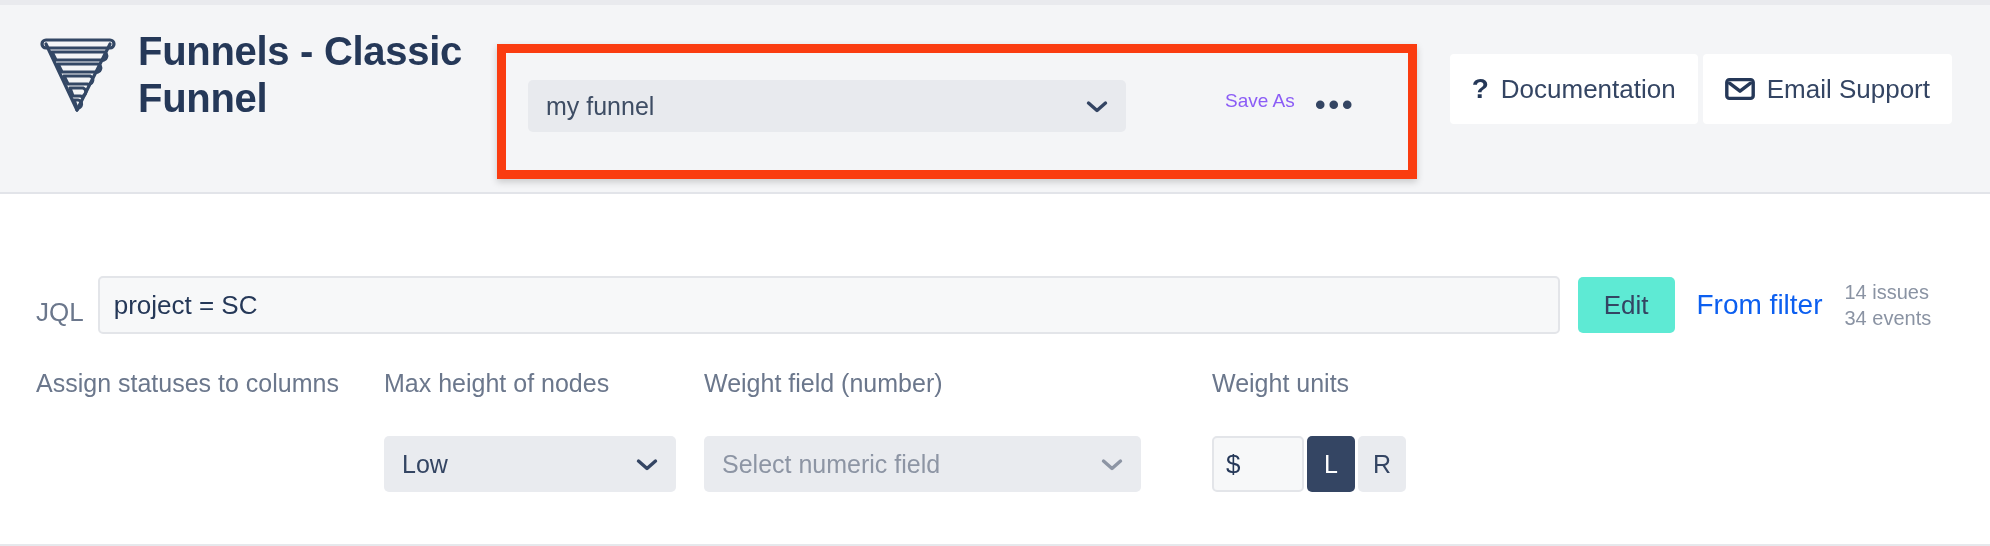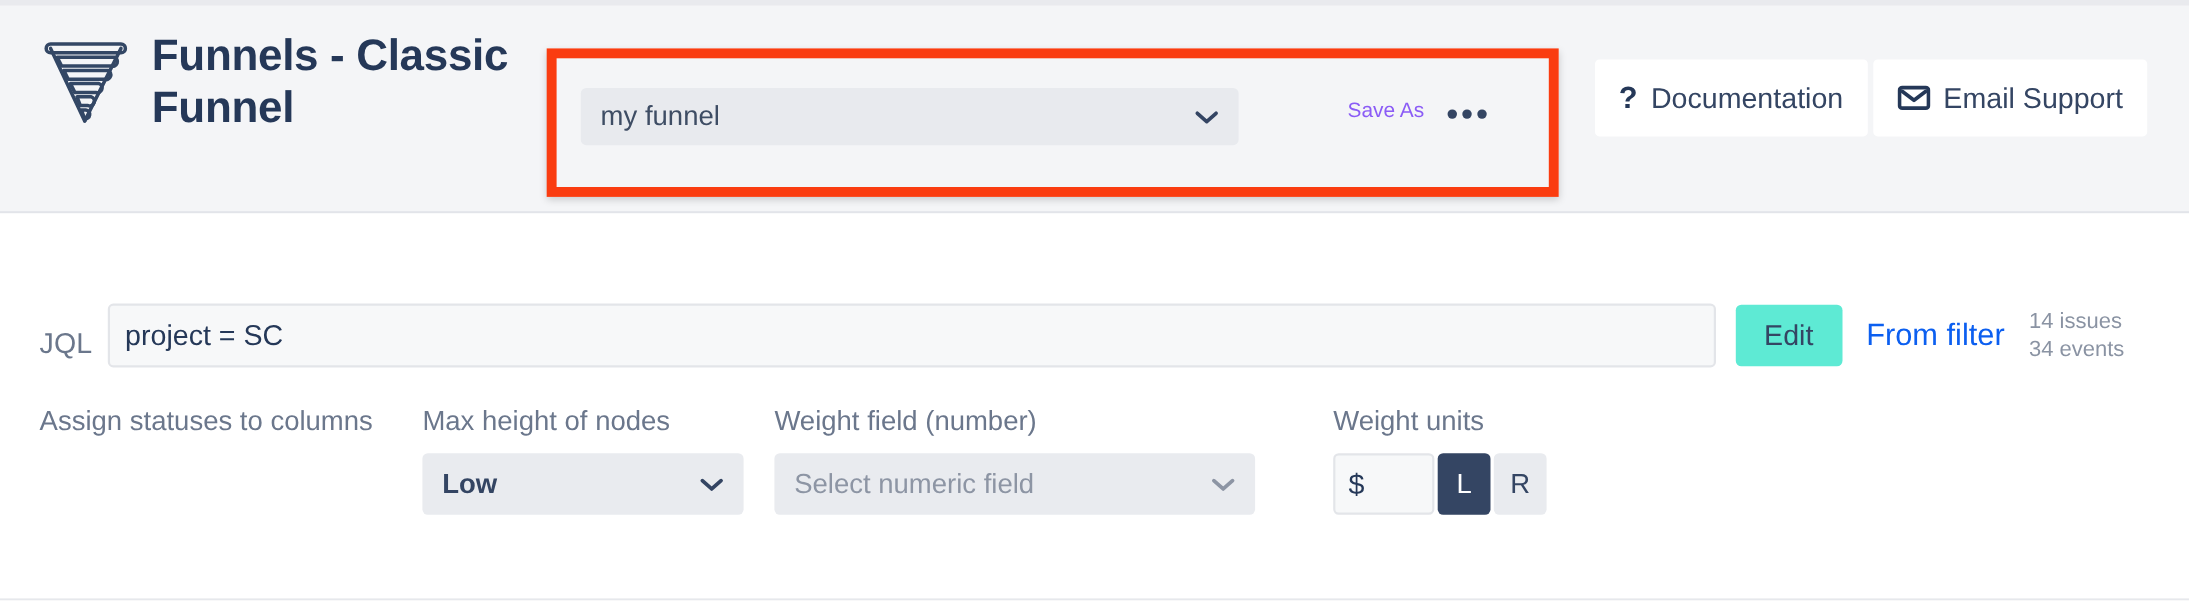--- a/index.html
+++ b/index.html
@@ -233,21 +233,21 @@
   }
 
   
   .controls {
     position: absolute;
     left: 36px;
     top: 175px;
     display: flex;
     align-items: flex-start;
   }
-  .ctrl-group { display: flex; flex-direction: column; }
+  .ctrl-group { display: flex; flex-direction: column; gap: 24px; }
   .ctrl-label {
     font-size: 25px;
     color: #6b778c;
     margin-bottom: 14px;
     text-align: left;
   }
   .ctrl-label.left { text-align: left; }
 
   .pill-btn {
     height: 56px;
@@ -373,21 +373,21 @@
     </div>
 
     <div class="controls">
 
       <div class="ctrl-group" style="width:348px;">
         <div class="ctrl-label left">Assign statuses to columns</div>
       </div>
 
       <div class="ctrl-group" style="width:320px;">
         <div class="ctrl-label" style="width:268px;">Max height of nodes</div>
-        <div class="select-ctrl" style="width:292px;font-weight:bold;">
+        <div class="select-ctrl" style="width:292px;">
           <span class="val">Low</span>
           <svg class="chev" viewBox="0 0 22 13" aria-hidden="true">
             <path d="M2.5 3 L11 10.5 L19.5 3" fill="none" stroke="#344563" stroke-width="3.4" stroke-linecap="round" stroke-linejoin="round"></path>
           </svg>
         </div>
       </div>
 
       <div class="ctrl-group" style="width:508px;">
         <div class="ctrl-label" style="width:437px;">Weight field (number)</div>
         <div class="select-ctrl placeholder" style="width:437px;">

